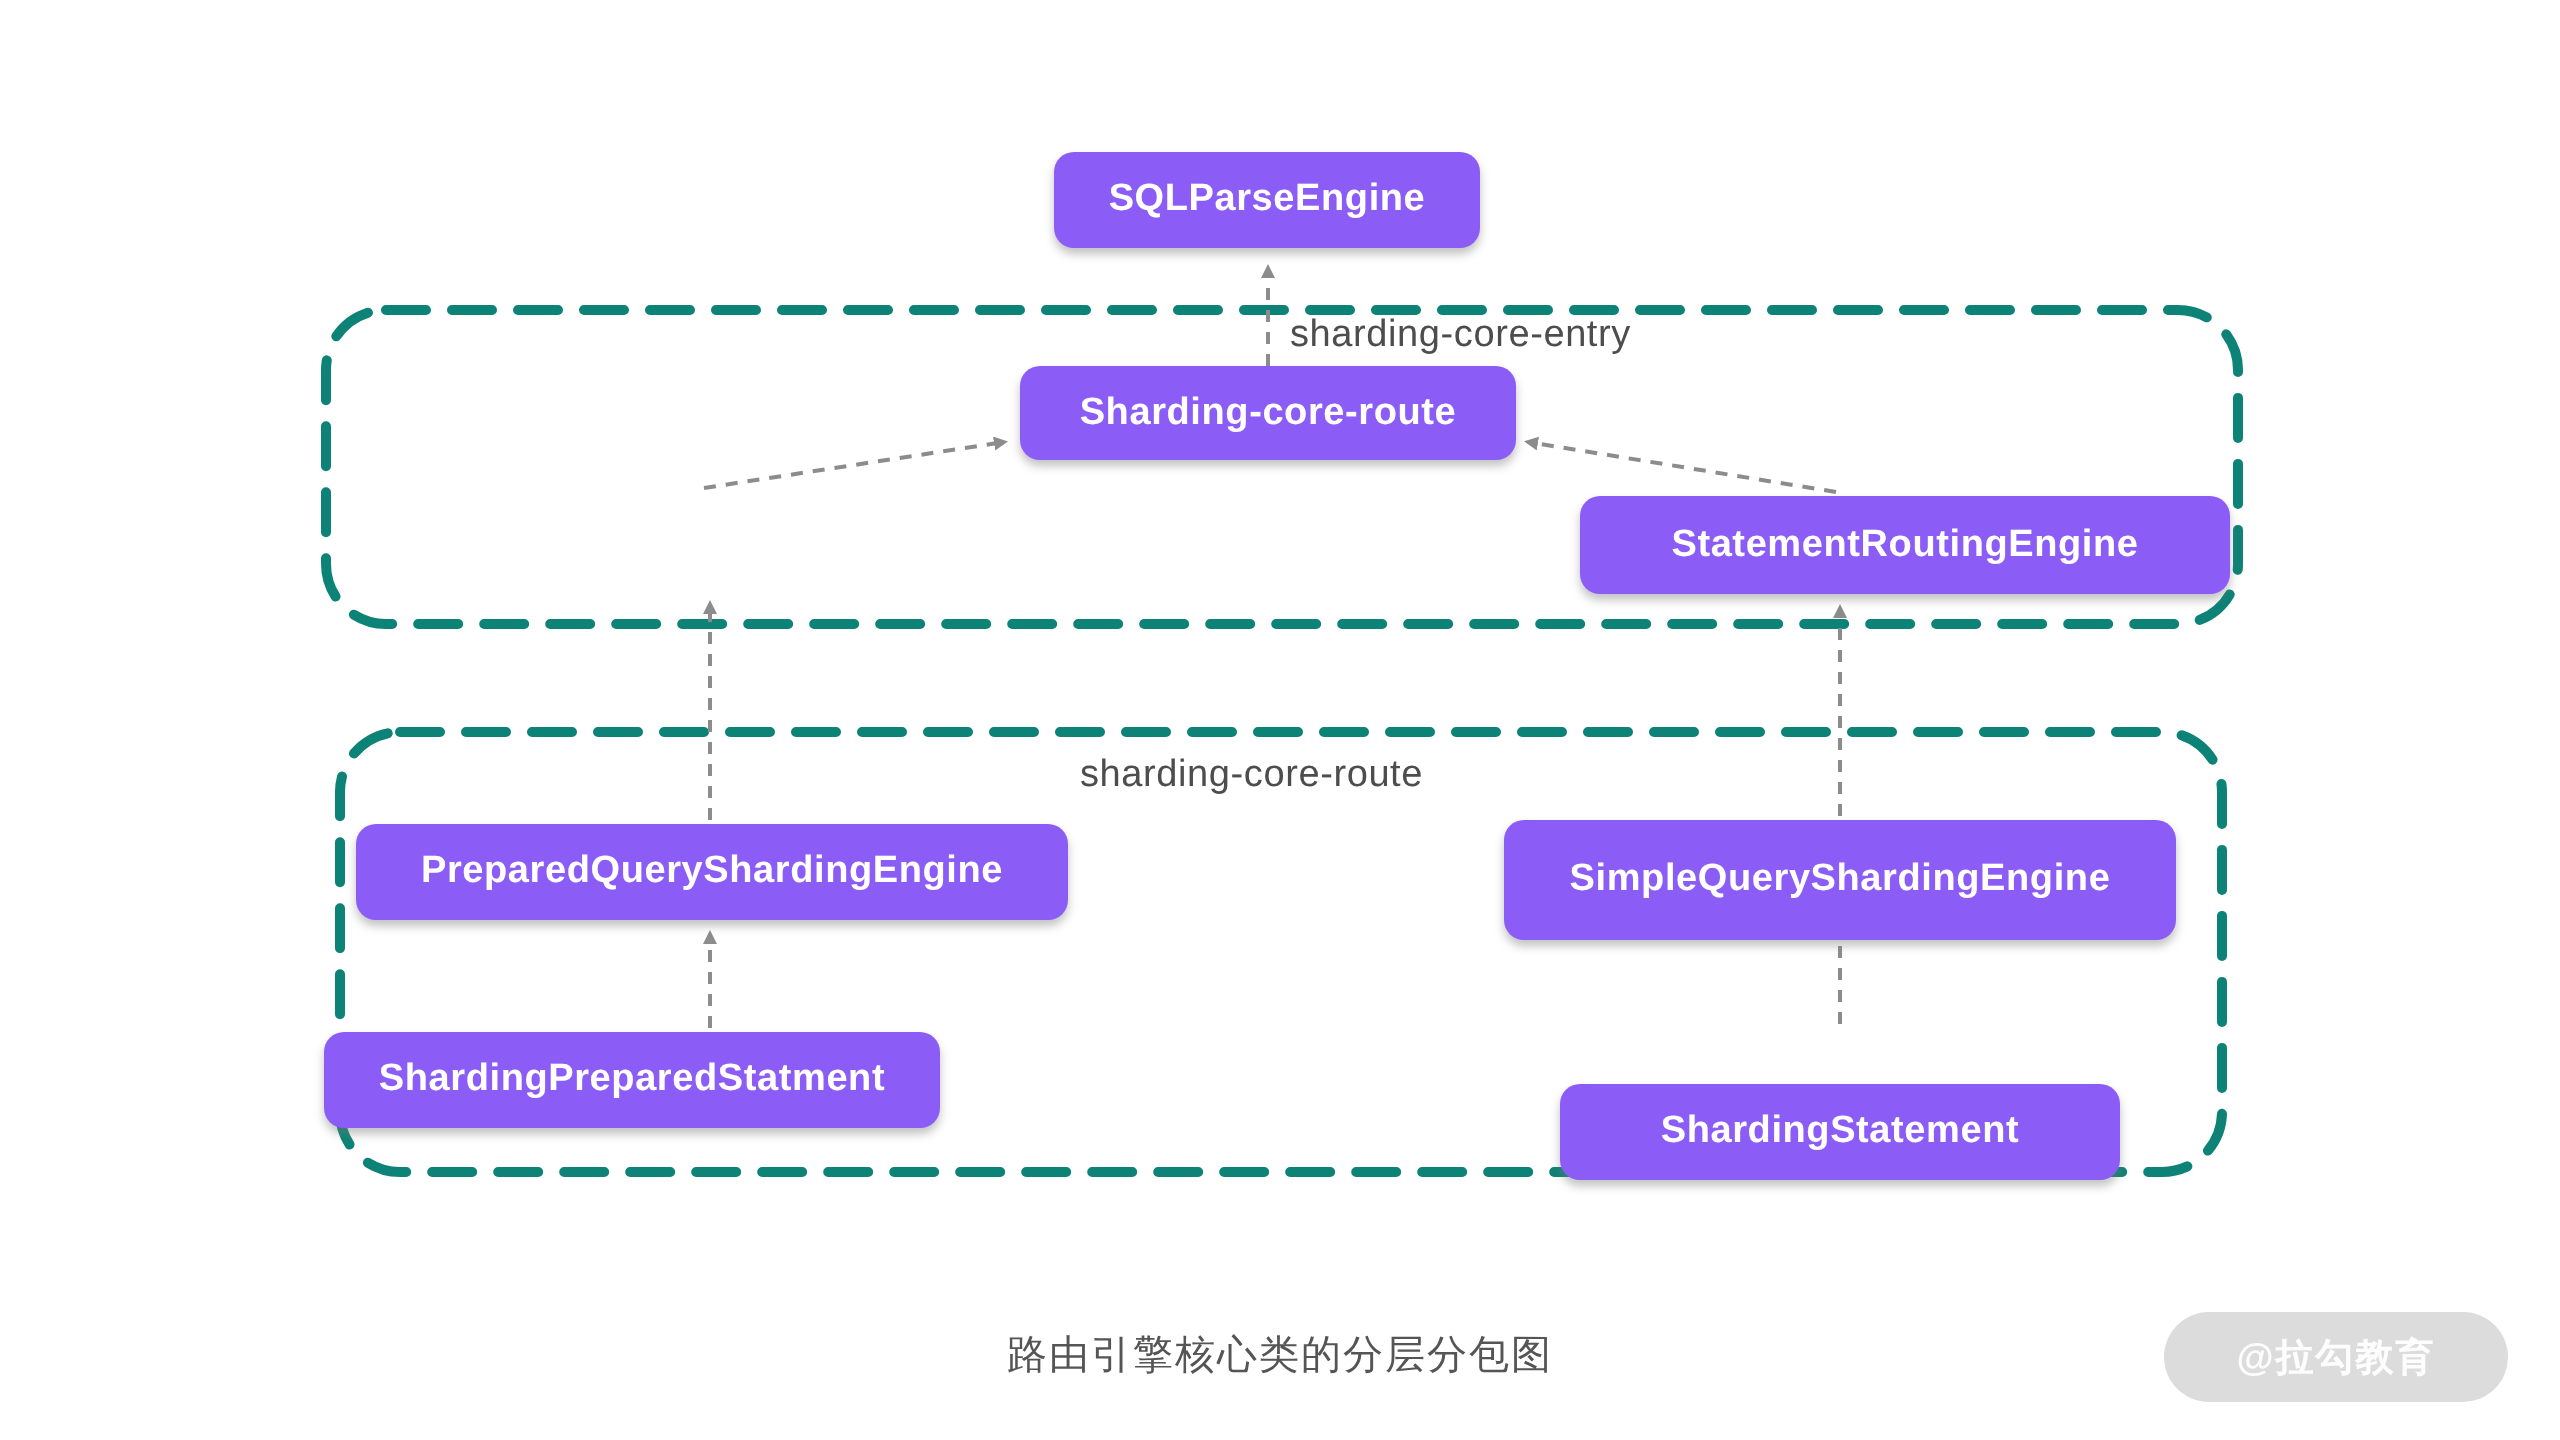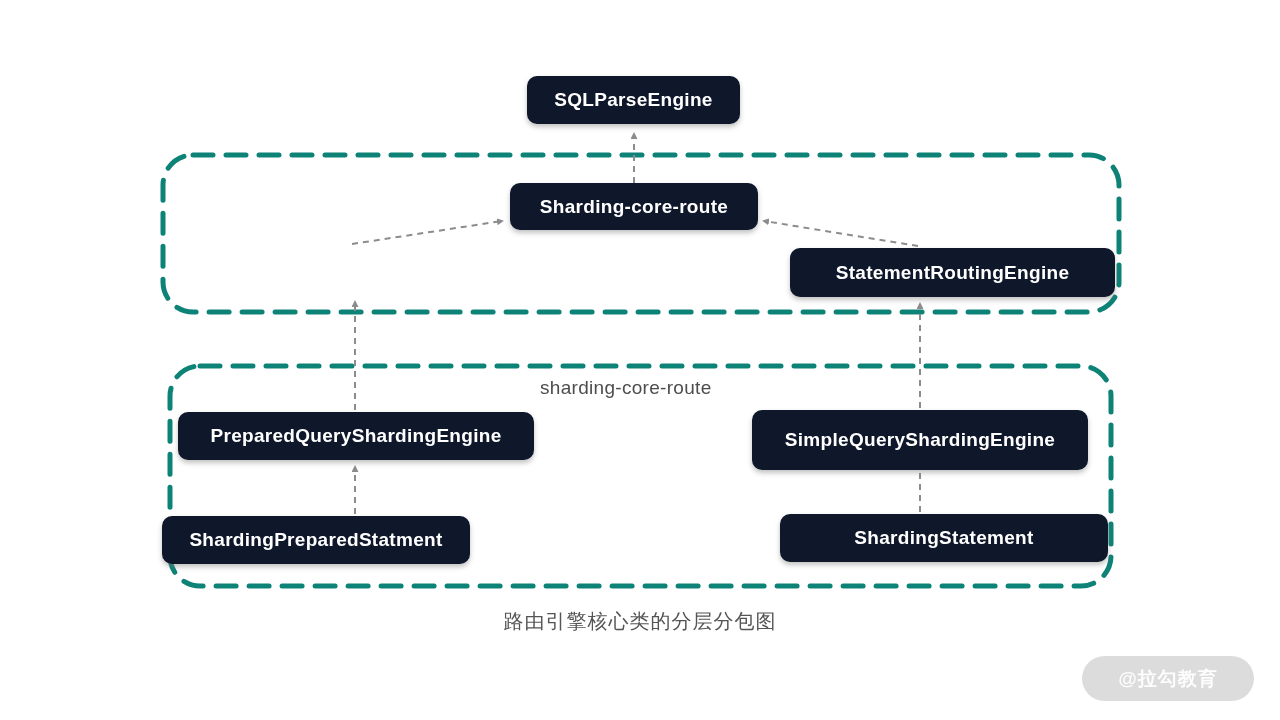--- a/index.html
+++ b/index.html
@@ -19,21 +19,21 @@
     position: absolute;
     left: 0;
     top: 0;
     width: 1280px;
     height: 720px;
     z-index: 1;
   }
   .node {
     position: absolute;
     z-index: 2;
-    background: #0f172a;
+    background: #8b5cf6;
     color: #ffffff;
     font-weight: bold;
     font-size: 19px;
     letter-spacing: 0.3px;
     display: flex;
     align-items: center;
     justify-content: center;
     white-space: nowrap;
     border-radius: 10px;
     box-shadow: 0 3px 5px rgba(120, 120, 120, 0.45);
@@ -43,21 +43,21 @@
     z-index: 2;
     color: #4d4d4d;
     font-size: 19px;
     letter-spacing: 0.3px;
     white-space: nowrap;
   }
   .caption {
     position: absolute;
     z-index: 2;
     left: 0;
-    top: 608px;
+    top: 664px;
     width: 1280px;
     text-align: center;
     color: #555555;
     font-size: 20px;
     letter-spacing: 1px;
   }
   .watermark {
     position: absolute;
     z-index: 2;
     left: 1082px;
@@ -76,21 +76,21 @@
   }
 
   
   #node-sql-parse      { left: 527px; top:  76px; width: 213px; height: 48px; }
   #node-core-route     { left: 510px; top: 183px; width: 248px; height: 47px; }
   #node-prep-routing   { left: 177px; top: 245px; width: 355px; height: 50px; }
   #node-stmt-routing   { left: 790px; top: 248px; width: 325px; height: 49px; }
   #node-prep-sharding  { left: 178px; top: 412px; width: 356px; height: 48px; }
   #node-simple-sharding{ left: 752px; top: 410px; width: 336px; height: 60px; }
   #node-sharding-prep  { left: 162px; top: 516px; width: 308px; height: 48px; }
-  #node-sharding-stmt  { left: 780px; top: 514px; width: 328px; height: 48px; }
+  #node-sharding-stmt  { left: 780px; top: 542px; width: 280px; height: 48px; }
 
   #label-entry { left: 645px; top: 157px; }
   #label-route { left: 540px; top: 377px; }
 </style>
 </head>
 <body>
 
 <div class="stage">
 
   <svg class="edges-svg" viewBox="0 0 1280 720">
@@ -113,19 +113,20 @@
   </svg>
 
   <div class="node" id="node-sql-parse">SQLParseEngine</div>
   <div class="node" id="node-core-route">Sharding-core-route</div>
   <div class="node" id="node-stmt-routing">StatementRoutingEngine</div>
   <div class="node" id="node-prep-sharding">PreparedQueryShardingEngine</div>
   <div class="node" id="node-simple-sharding">SimpleQueryShardingEngine</div>
   <div class="node" id="node-sharding-prep">ShardingPreparedStatment</div>
   <div class="node" id="node-sharding-stmt">ShardingStatement</div>
 
+  <div class="group-label" id="label-entry">sharding-core-entry</div>
   <div class="group-label" id="label-route">sharding-core-route</div>
 
   <div class="caption">路由引擎核心类的分层分包图</div>
 
   <div class="watermark">@拉勾教育</div>
 
 </div>
 
 </body></html>

